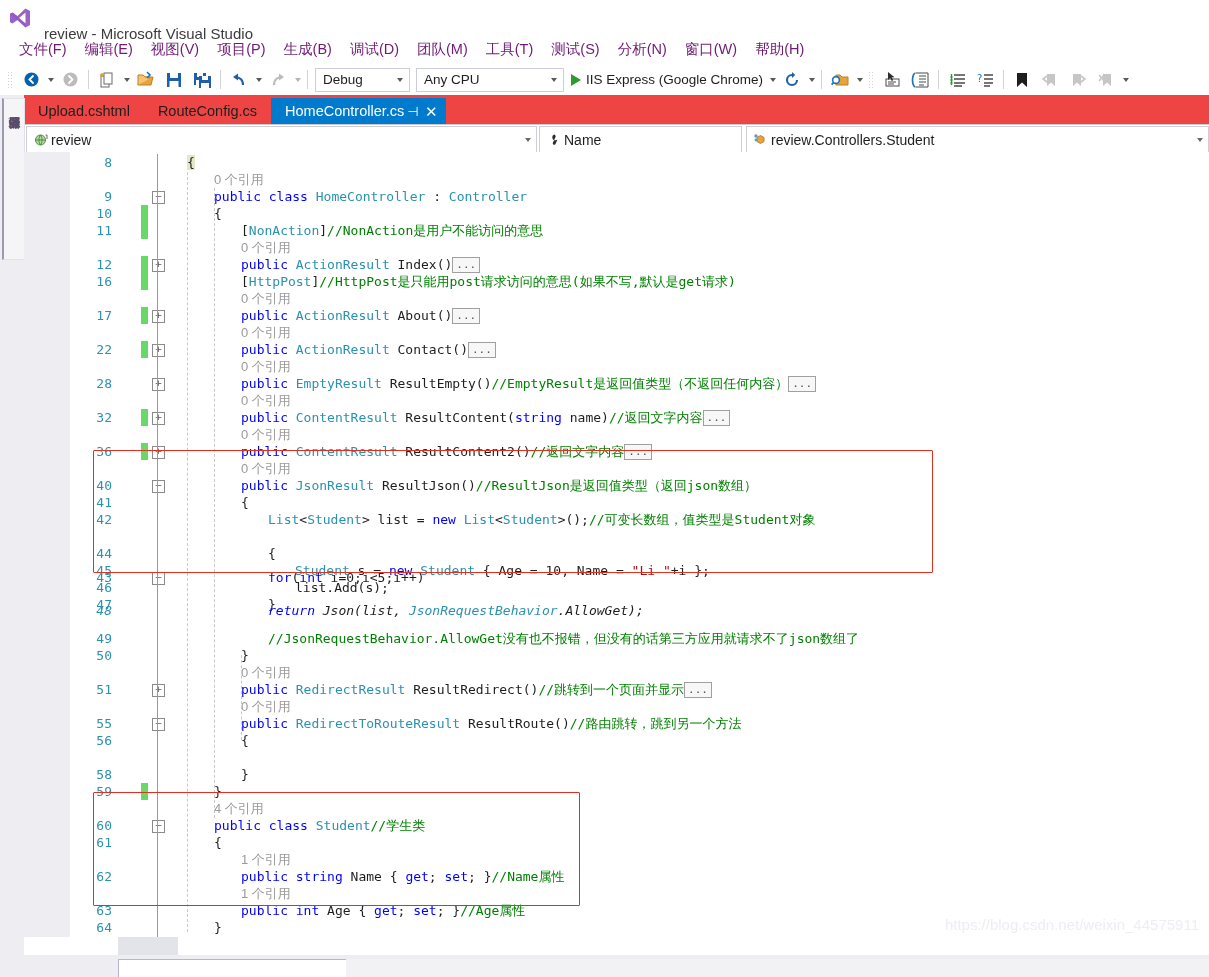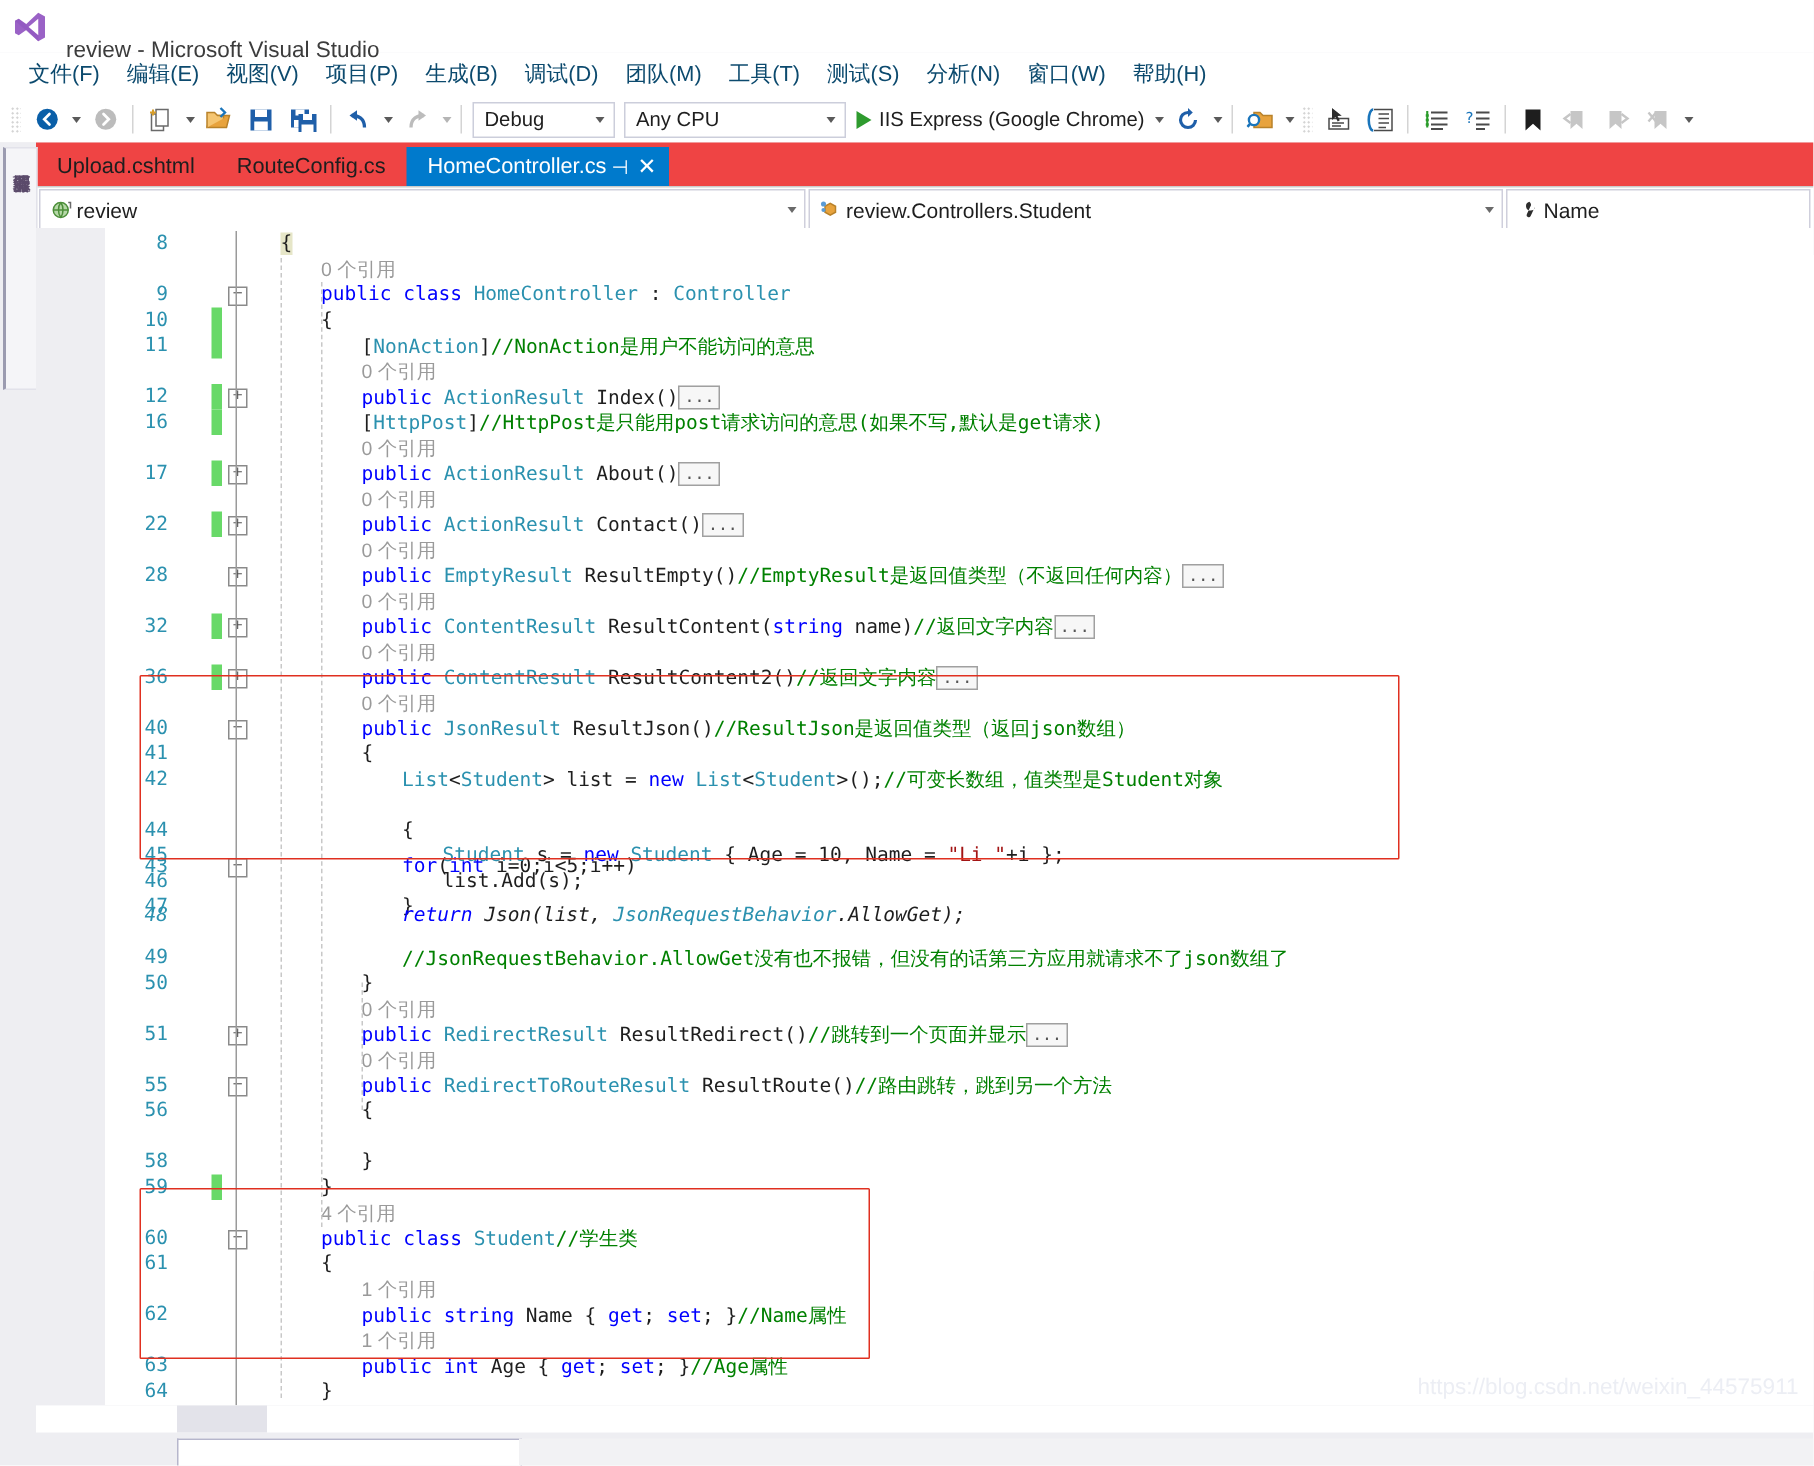--- a/index.html
+++ b/index.html
@@ -13,21 +13,21 @@
   .app{position:relative;width:1209px;height:977px;background:#eeeef2;}
 
   
   .titlebar{height:35px;display:flex;align-items:center;background:#ffffff;padding-left:8px;}
   .vs-logo{width:24px;height:24px;position:relative;margin-right:12px;flex:none;}
   .vs-logo svg{display:block;}
   .title-text{font-size:15px;color:#3c3c3c;font-family:"Liberation Sans",sans-serif;margin-top:32px;}
 
   
   .menubar{height:29px;display:flex;align-items:center;background:#ffffff;padding-left:10px;}
-  .menu-item{font-size:14.5px;color:#0c4a6e;padding:2px 9px;cursor:default;white-space:nowrap;}
+  .menu-item{font-size:14.5px;color:#701a75;padding:2px 9px;cursor:default;white-space:nowrap;}
 
   
   .toolbar{height:31px;display:flex;align-items:center;background:#ffffff;padding-left:4px;gap:0;}
   .grip{width:7px;height:18px;margin:0 3px;
     background-image:radial-gradient(#c8c8c8 35%,transparent 36%);
     background-size:3px 3px;opacity:.85;flex:none;}
   .tb-btn{display:flex;align-items:center;justify-content:center;height:24px;min-width:24px;padding:0 2px;flex:none;cursor:default;}
   .tb-sep{width:1px;height:19px;background:#d4d4d4;margin:0 4px;flex:none;}
   .tb-caret{width:11px;height:22px;display:flex;align-items:center;justify-content:center;flex:none;cursor:default;}
   .tb-caret:after{content:"";border-left:3.5px solid transparent;border-right:3.5px solid transparent;border-top:4px solid #5a5a5a;}
@@ -336,39 +336,39 @@
           <span class="nc-icon">
             <svg width="14" height="14" viewBox="0 0 14 14">
               <circle cx="6.5" cy="7" r="5" fill="#b6d8a8" stroke="#4d8f3a"></circle>
               <path d="M1.5 7 H11.5 M6.5 2 C4.5 4.5 4.5 9.5 6.5 12 M6.5 2 C8.5 4.5 8.5 9.5 6.5 12" stroke="#4d8f3a" fill="none"></path>
               <path d="M11.5 2 H13 V6" stroke="#6a6a6a" fill="none"></path>
             </svg>
           </span>
           <span class="nc-text">review</span>
           <span class="nc-arrow"></span>
         </div>
+        <div class="nav-combo c3">
+          <span class="nc-icon">
+            <svg width="14" height="14" viewBox="0 0 14 14">
+              <path d="M9.5 2 A3 3 0 1 0 11.8 6.4 L7 11.2 A1.4 1.4 0 0 1 5 9.2 L9.8 4.4 A3 3 0 0 0 9.5 2 Z" fill="#2d2d2d" transform="rotate(-20 7 7)"></path>
+            </svg>
+          </span>
+          <span class="nc-text">Name</span>
+        </div>
         <div class="nav-combo c2">
           <span class="nc-icon">
             <svg width="15" height="14" viewBox="0 0 15 14">
               <path d="M4 4.5 L7.5 2.5 L11 4.5 L11 8.5 L7.5 10.5 L4 8.5 Z" fill="#e8a33d" stroke="#b9822a"></path>
               <circle cx="3" cy="3" r="1.7" fill="#5a9bd5"></circle>
               <circle cx="3" cy="7" r="1.4" fill="#5a9bd5"></circle>
             </svg>
           </span>
           <span class="nc-text">review.Controllers.Student</span>
           <span class="nc-arrow"></span>
         </div>
-        <div class="nav-combo c3">
-          <span class="nc-icon">
-            <svg width="14" height="14" viewBox="0 0 14 14">
-              <path d="M9.5 2 A3 3 0 1 0 11.8 6.4 L7 11.2 A1.4 1.4 0 0 1 5 9.2 L9.8 4.4 A3 3 0 0 0 9.5 2 Z" fill="#2d2d2d" transform="rotate(-20 7 7)"></path>
-            </svg>
-          </span>
-          <span class="nc-text">Name</span>
-        </div>
       </div>
 
       <div class="editor">
         <div class="gutter-bg"></div>
         <div class="code-area" id="code-area" style="height: 801px;">
             <div class="row" style="top: 2px;">
               <div class="ln">8</div>
               <div class="code brace-hl" style="left: 163px;">{</div>
             </div>
             <div class="row" style="top: 19px;">

